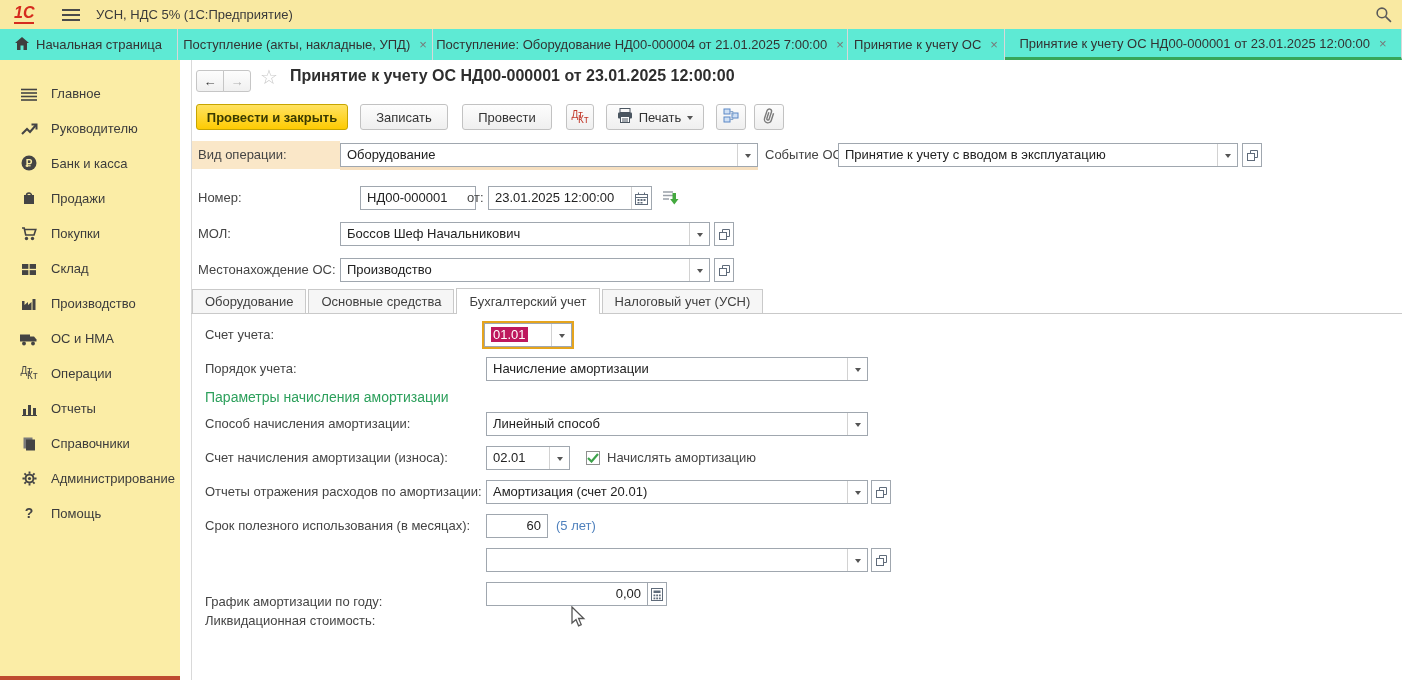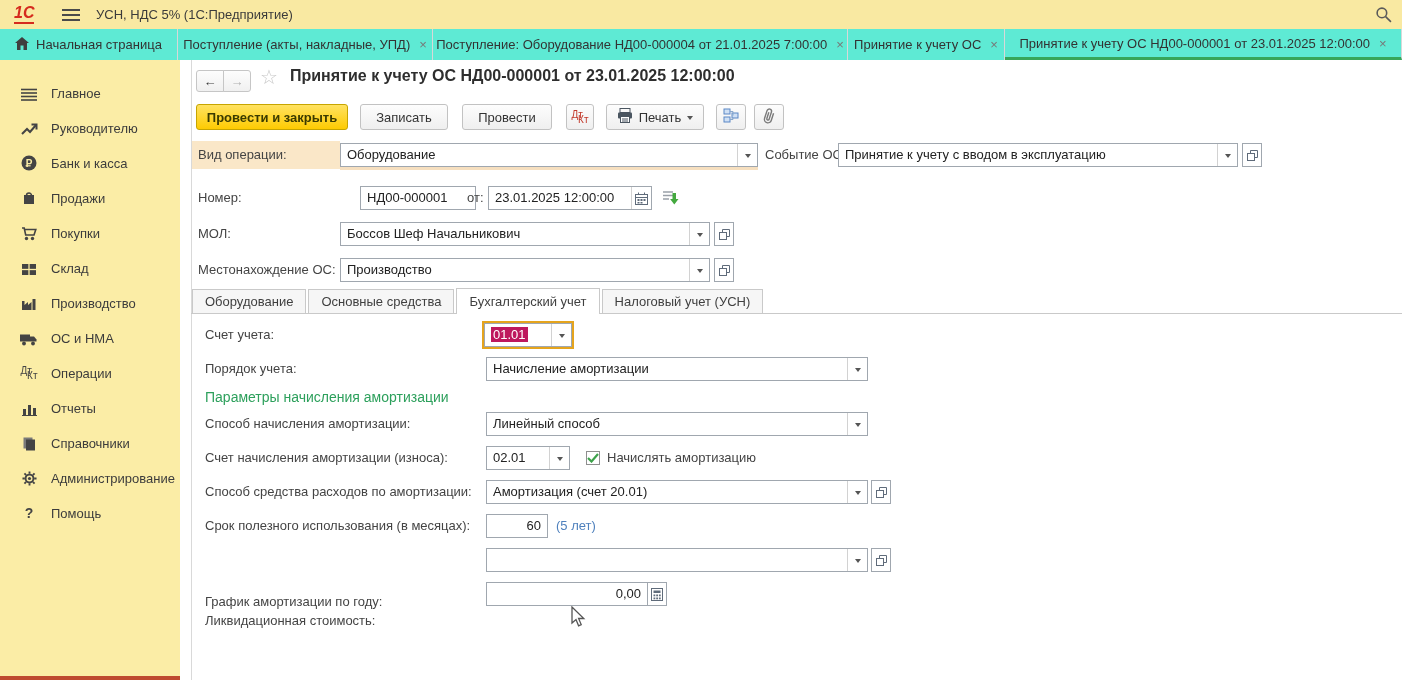--- a/index.html
+++ b/index.html
@@ -439,21 +439,21 @@
       <i class="caret"></i>
     </span>
 </div>
 <div class="cb" style="left:586px;top:451px;">
   <svg width="12" height="10">
       <path d="M1 5 L4.5 8.5 L11 1" stroke="#3EA24B" stroke-width="2.2" fill="none"></path>
     </svg>
 </div>
 <div class="lbl" style="left:607px;top:446px;">Начислять амортизацию</div>
 
-<div class="lbl" style="left:205px;top:480px;">Способ средства расходов по амортизации:</div>
+<div class="lbl" style="left:205px;top:480px;">Отчеты отражения расходов по амортизации:</div>
 <div class="field" style="left:486px;top:480px;width:382px;">
   <span class="val">Амортизация (счет 20.01)</span>
   <span class="dd">
       <i class="caret"></i>
     </span>
 </div>
 <div class="sqbtn" style="left:871px;top:480px;">
   <svg width="11" height="11">
       <rect x="0.5" y="3.5" width="7" height="7" fill="none" stroke="#5f6b7a"></rect>
       <path d="M3.5 3.5 V0.5 H10.5 V7.5 H7.5" fill="none" stroke="#5f6b7a"></path>

